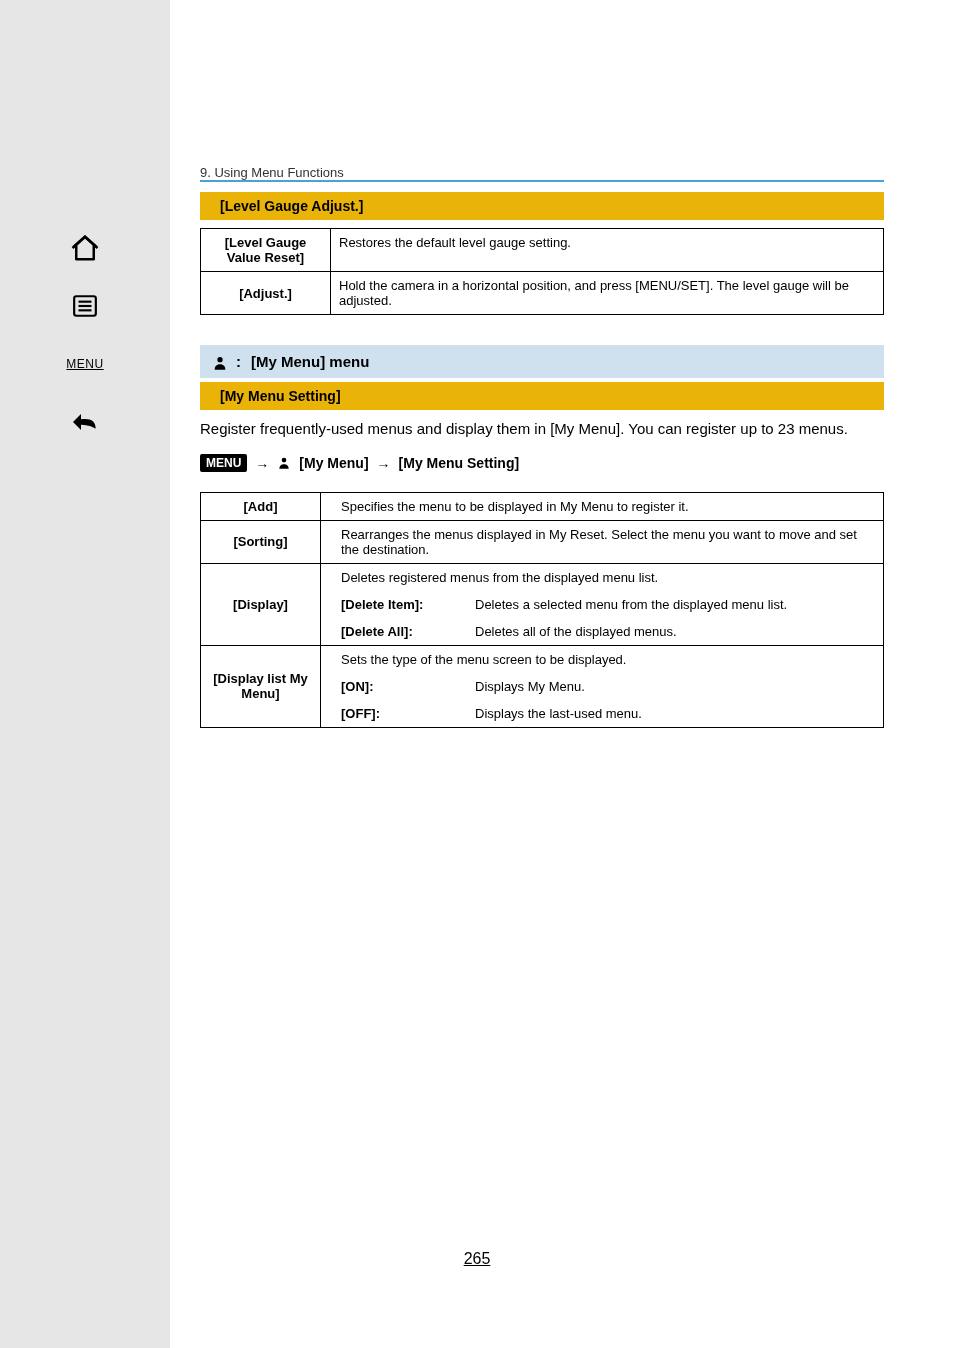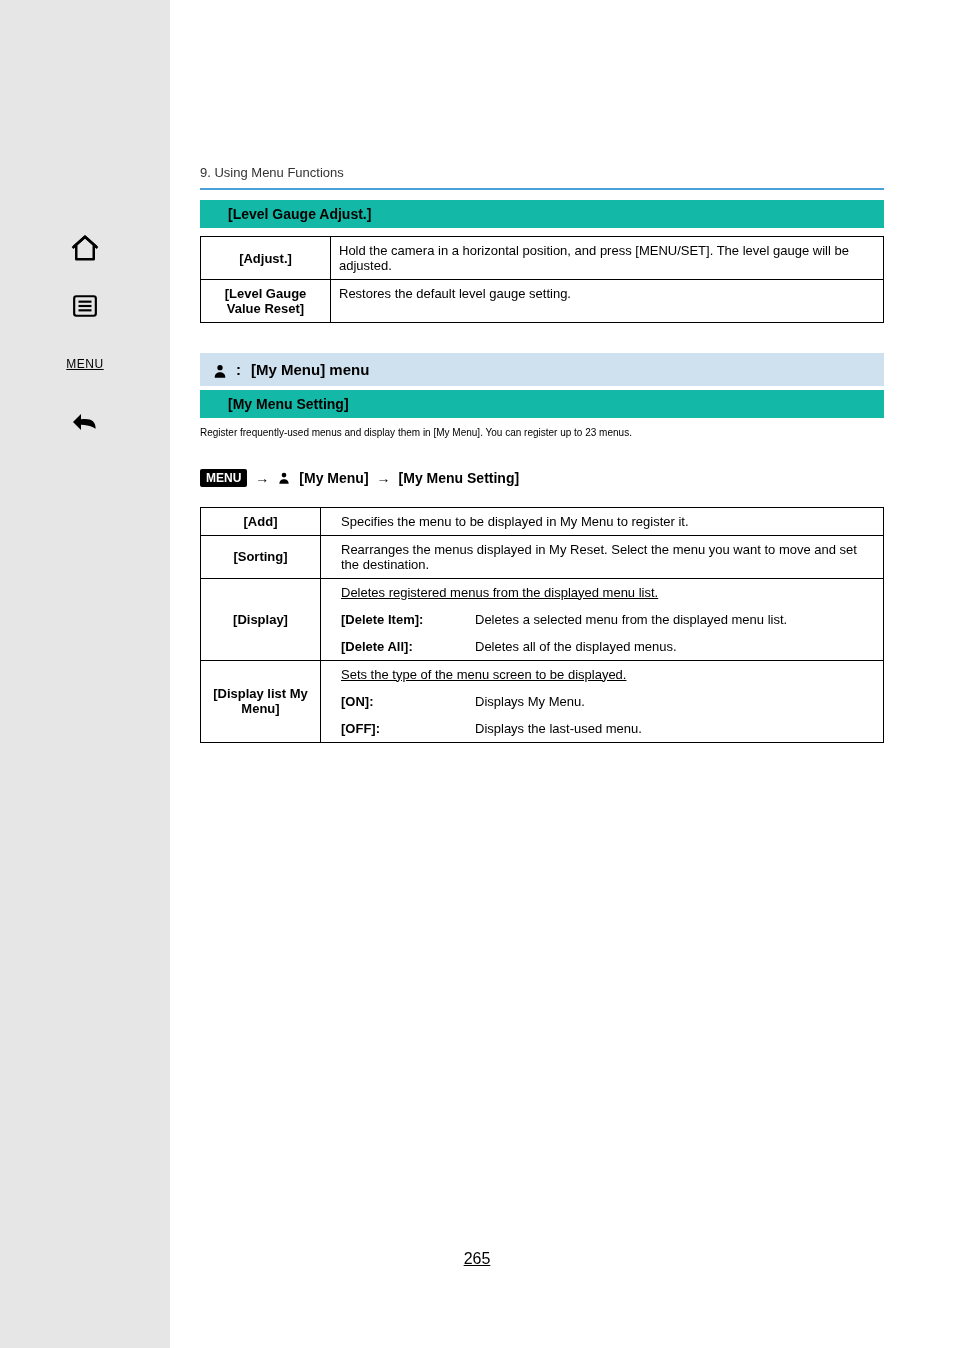--- a/index.html
+++ b/index.html
@@ -35,27 +35,27 @@
     }
     .content {
       position: absolute;
       left: 200px;
       right: 70px;
       top: 165px;
     }
     .breadcrumb {
       font-size: 13px;
       color: #333;
-      padding-bottom: 8px;
+      padding-bottom: 0;
       border-bottom: 2px solid #4aa0d8;
       margin-bottom: 10px;
     }
     .section-band {
-      background: #14b8a6;
-      padding: 6px 28px;
+      background: #eab308;
+      padding: 6px 20px;
       font-weight: bold;
       font-size: 14px;
       margin-bottom: 8px;
     }
     .section-band-blue {
       background: #cfe0ef;
       padding: 8px 12px;
       font-weight: bold;
       font-size: 15px;
       margin-top: 30px;
@@ -76,22 +76,22 @@
       font-size: 13px;
       vertical-align: top;
     }
     table.param th {
       font-weight: bold;
       text-align: center;
       width: 130px;
       vertical-align: middle;
     }
     .body-text {
-      font-size: 10px;
-      margin: 8px 0 28px 0;
+      font-size: 15px;
+      margin: 8px 0 14px 0;
       line-height: 1.45;
     }
     .menu-path {
       display: flex;
       align-items: center;
       gap: 8px;
       font-size: 14px;
       font-weight: bold;
       margin-bottom: 10px;
     }
@@ -138,21 +138,21 @@
       padding: 6px 8px;
       width: 120px;
       font-size: 13px;
       vertical-align: middle;
     }
     table.mymenu td {
       border: 1px solid #000;
       padding: 6px 20px;
       font-size: 13px;
     }
-    .dcell { border-bottom: none !important; text-decoration: underline; }
+    .dcell { border-bottom: none !important; }
     .dcell-mid { border-top: none !important; border-bottom: none !important; }
     .dcell-last { border-top: none !important; }
     .kv {
       display: grid;
       grid-template-columns: 120px 1fr;
       gap: 16px 14px;
     }
     .kv .k { font-weight: bold; }
   </style>
 </head>
@@ -184,26 +184,26 @@
 
 <div class="content">
 
   <div class="breadcrumb">9. Using Menu Functions</div>
 
   <div class="section-band">[Level Gauge Adjust.]</div>
 
   <table class="param">
     <tbody>
         <tr>
+      <th>[Level Gauge Value Reset]</th>
+      <td>Restores the default level gauge setting.</td>
+    </tr>
+    <tr>
       <th>[Adjust.]</th>
       <td>Hold the camera in a horizontal position, and press [MENU/SET]. The level gauge will be adjusted.</td>
-    </tr>
-    <tr>
-      <th>[Level Gauge Value Reset]</th>
-      <td>Restores the default level gauge setting.</td>
     </tr>
   </tbody>
     </table>
 
   <div class="section-band-blue">
     <span class="person-icon">
       <svg viewBox="0 0 24 24" width="16" height="18" fill="#000">
         <circle cx="12" cy="7" r="4"></circle>
         <path d="M4 22 C4 16 8 14 12 14 C16 14 20 16 20 22 Z"></path>
       </svg>

